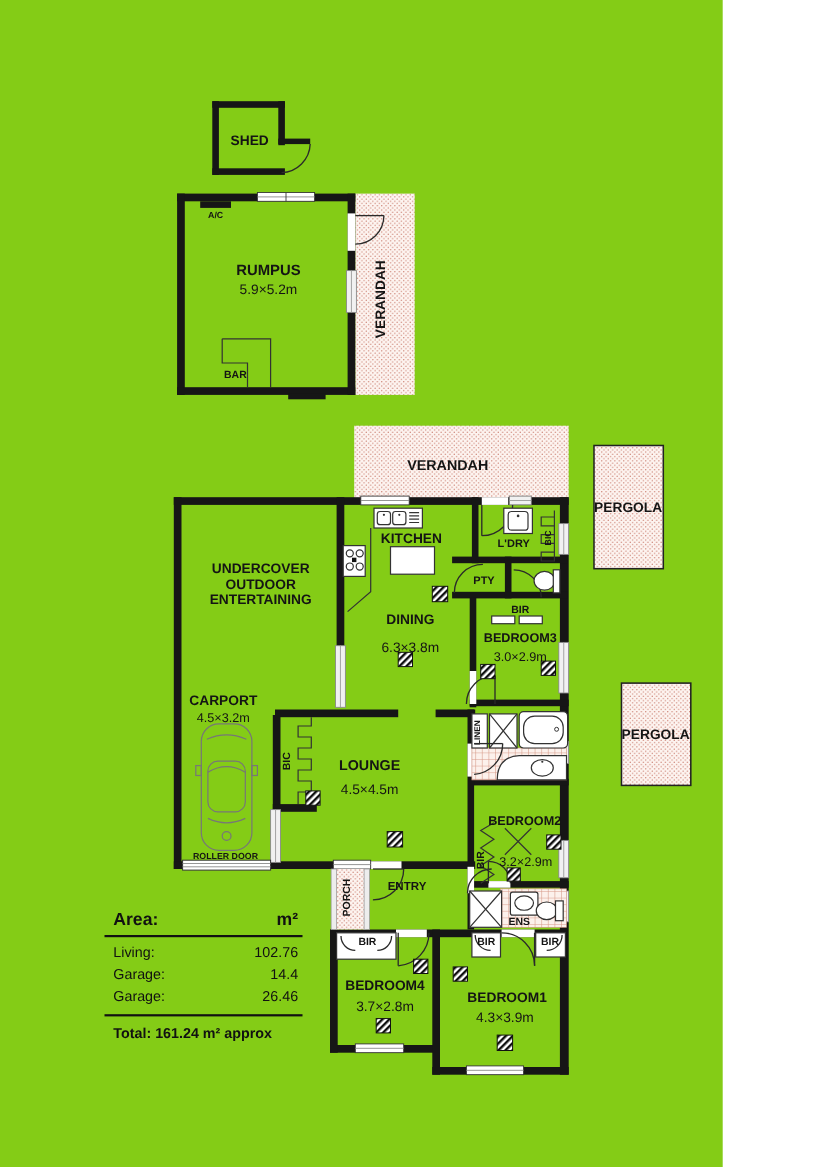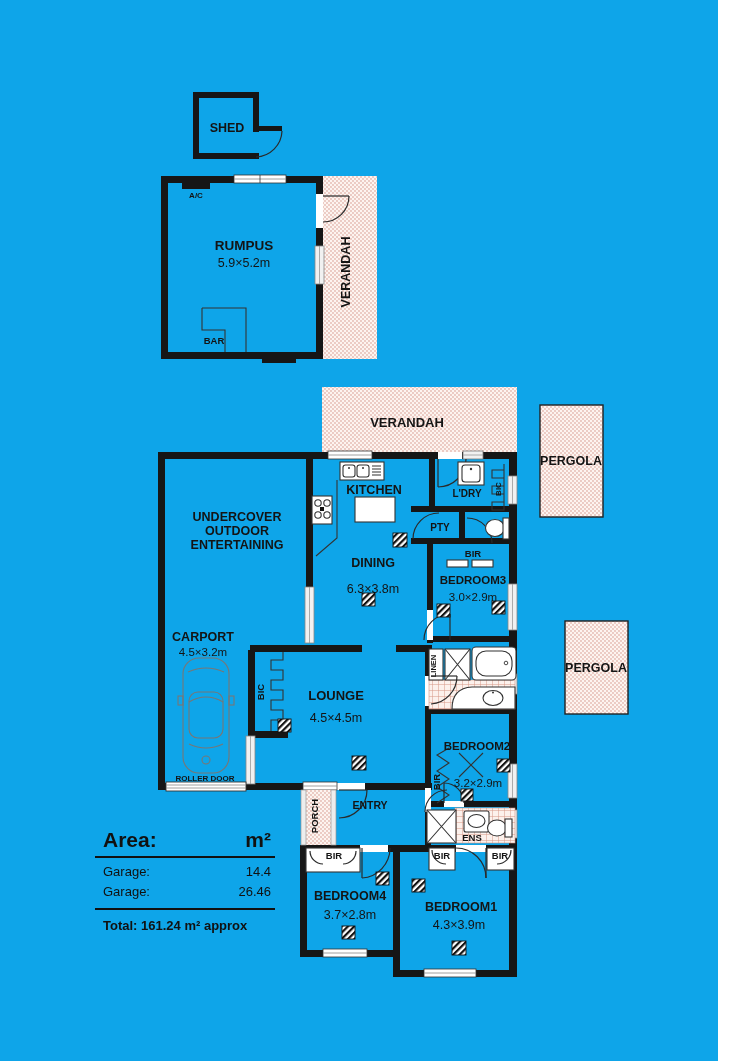--- a/index.html
+++ b/index.html
@@ -1,36 +1,36 @@
 <!DOCTYPE html>
 <html><head>
 <meta charset="utf-8">
 <style>
   html,body{margin:0;padding:0;background:#fff;}
-  #page{position:relative;width:718px;height:1061px;background:#0ea5e9;overflow:hidden;
+  #page{position:relative;width:657px;height:1061px;background:#84cc16;overflow:hidden;
         font-family:"Liberation Sans",sans-serif;}
   svg{position:absolute;left:0;top:0;}
   svg text{fill:#141414;}
   .rm{font:bold 12.5px "Liberation Sans",sans-serif;text-anchor:middle;}
   .rm2{font:bold 11.5px "Liberation Sans",sans-serif;text-anchor:middle;}
   .dim{font:11.5px "Liberation Sans",sans-serif;text-anchor:middle;}
   .sm{font:bold 9.5px "Liberation Sans",sans-serif;text-anchor:middle;}
   .tiny{font:bold 8px "Liberation Sans",sans-serif;text-anchor:middle;}
   .w{fill:#161616;}
   .gap{fill:#ffffff;}
   .fx{fill:#ffffff;stroke:#333;stroke-width:1.1;}
   .ln{stroke:#333;stroke-width:1.1;fill:none;}
   .arc{stroke:#2a2a2a;stroke-width:1.2;fill:none;}
   .car{stroke:#777;stroke-width:1.1;fill:none;}
   .vent{fill:url(#diag);stroke:#111;stroke-width:0.9;}
 
   
   #area-table{position:absolute;left:95px;top:828px;width:180px;color:#111;}
   #area-table .hdr{display:flex;justify-content:space-between;align-items:flex-end;
-     font-weight:bold;font-size:21px;padding:0 4px 4px 8px;border-bottom:2px solid #111;}
+     font-weight:bold;font-size:16px;padding:0 4px 4px 8px;border-bottom:2px solid #111;}
   #area-table .rows{padding:4px 4px 6px 8px;border-bottom:2px solid #111;}
   #area-table .row{display:flex;justify-content:space-between;font-size:13px;line-height:20px;}
   #area-table .total{font-weight:bold;font-size:13px;padding:8px 0 0 8px;}
 
   
   #disclaimer{position:absolute;left:563px;top:831px;width:136px;
      font-style:italic;font-size:10.8px;line-height:1.42;color:#1c1c1c;}
 </style>
 </head>
 <body>
@@ -397,20 +397,24 @@
   </g>
 </svg>
 
   <div id="area-table">
     <div class="hdr">
       <span>Area:</span>
       <span>m²</span>
     </div>
     <div class="rows">
       <div class="row">
+        <span>Living:</span>
+        <span>102.76</span>
+      </div>
+      <div class="row">
         <span>Garage:</span>
         <span>14.4</span>
       </div>
       <div class="row">
         <span>Garage:</span>
         <span>26.46</span>
       </div>
     </div>
     <div class="total">Total: 161.24 m² approx</div>
   </div>

